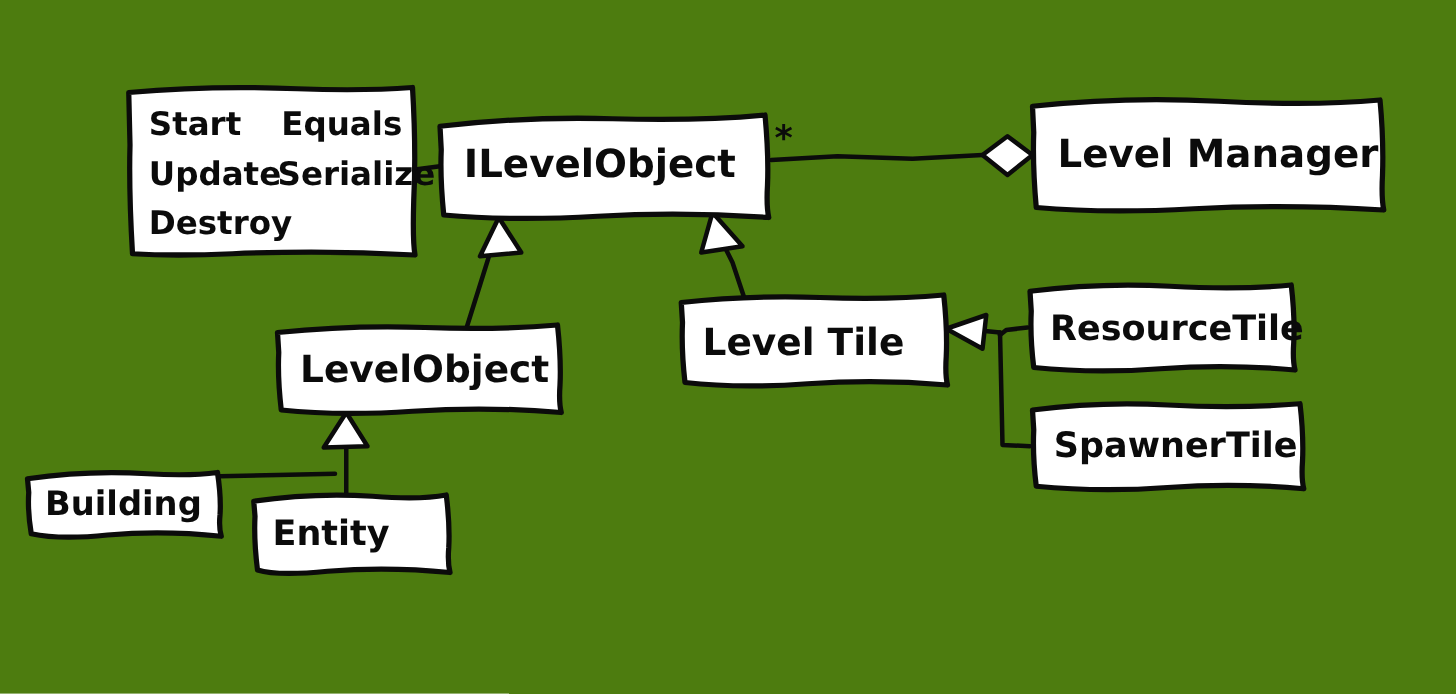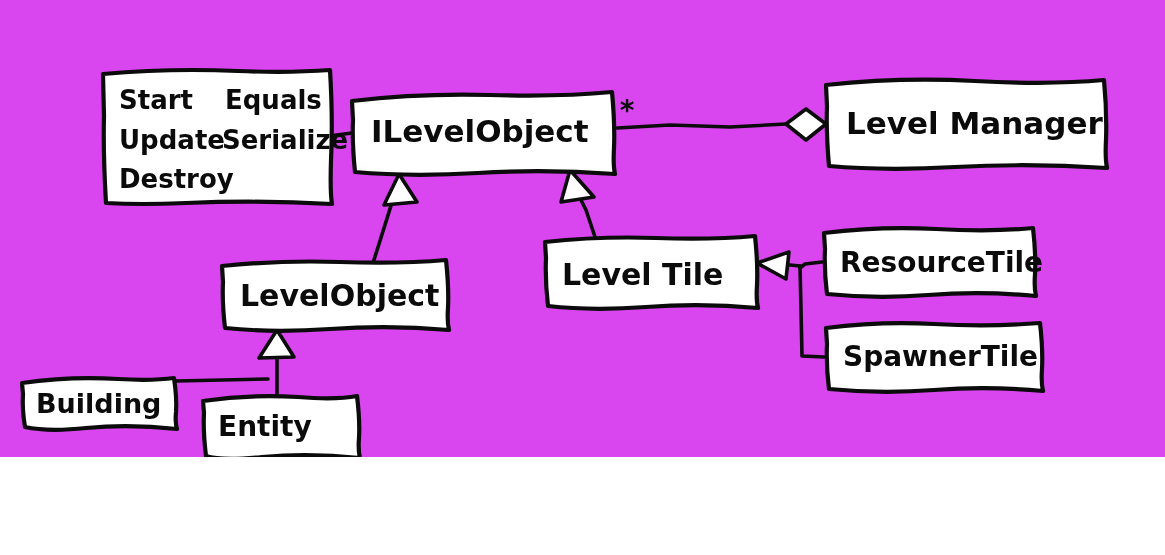--- a/index.html
+++ b/index.html
@@ -4,22 +4,22 @@
 <title>UML Class Diagram</title>
 <style>
   html, body {
     margin: 0;
     padding: 0;
     background: #ffffff;
   }
   #canvas-wrap {
     position: relative;
     width: 1165px;
-    height: 457px;
-    background: #d946ef;
+    height: 555px;
+    background: #4d7c0f;
     overflow: hidden;
     font-family: "DejaVu Sans", sans-serif;
   }
   svg#diagram {
     position: absolute;
     left: 0;
     top: 0;
     width: 1165px;
     height: 555px;
     display: block;

